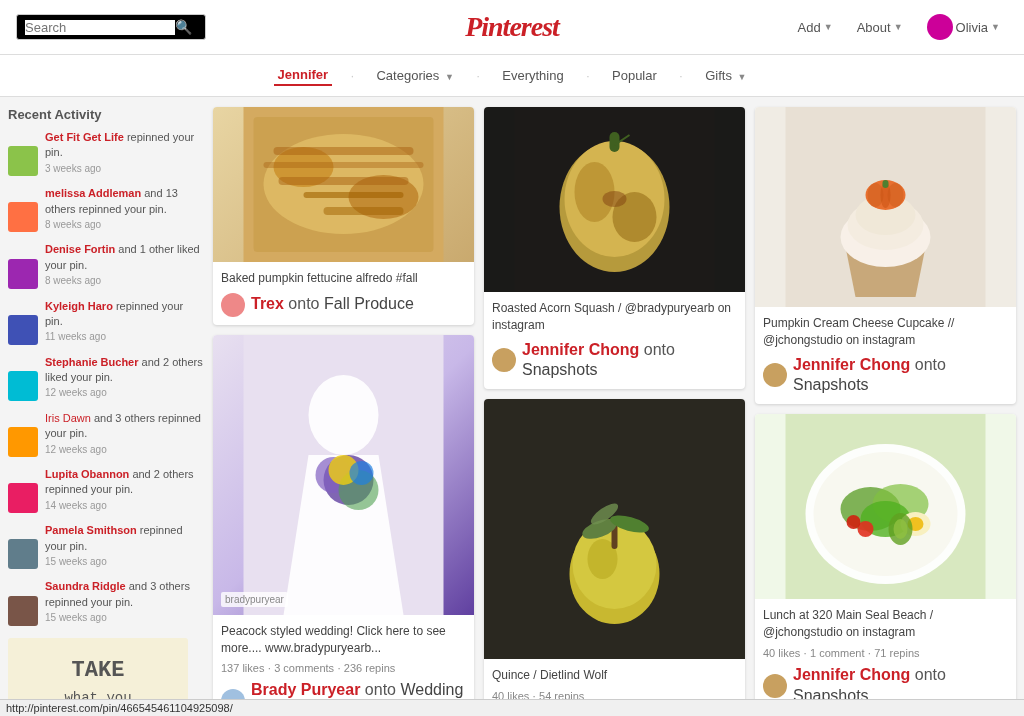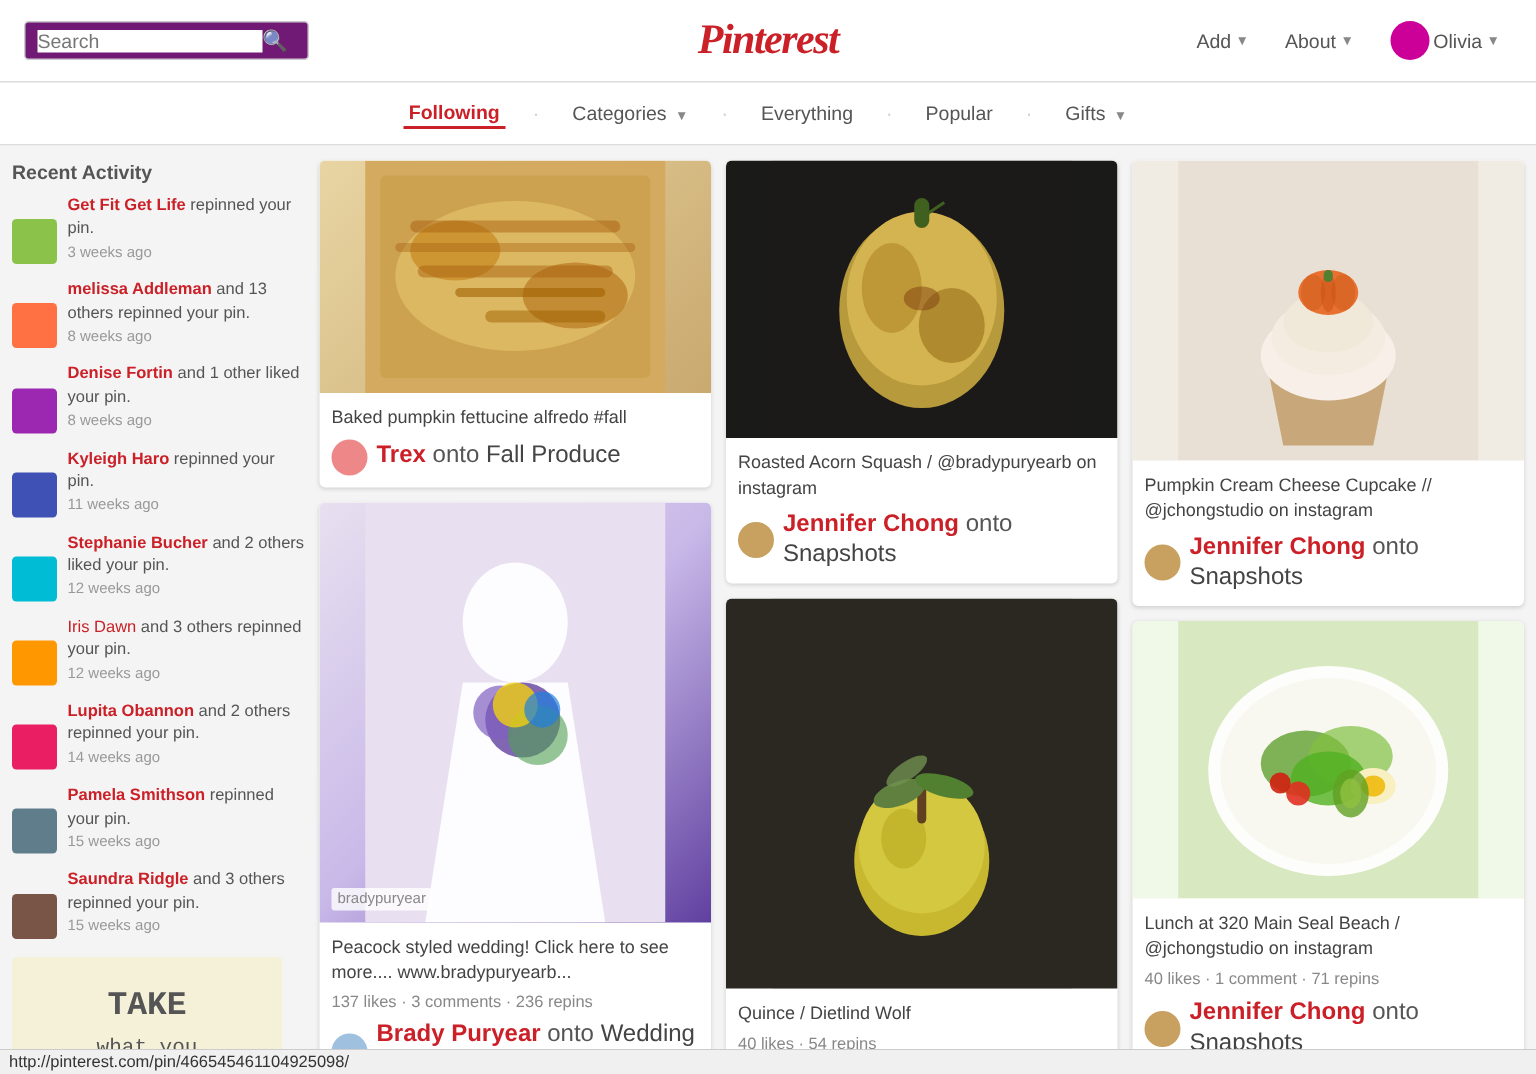--- a/index.html
+++ b/index.html
@@ -15,21 +15,21 @@
       padding: 0 16px;
       position: relative;
     }
     #header .search-area {
       display: flex;
       align-items: center;
       border: 1px solid #ccc;
       border-radius: 3px;
       padding: 4px 8px;
       width: 190px;
-      background: #701a75;
+      background: #000000;
     }
     #header .search-area input {
       border: none;
       outline: none;
       font-size: 13px;
       width: 150px;
       color: #999;
     }
     #header .search-icon-btn {
       background: none;
@@ -285,21 +285,21 @@
     </button>
     <button class="nav-btn">
       <span class="avatar-circle"><span class="avatar-img"></span></span>
       <span>Olivia</span>
       <span class="arrow">▼</span>
     </button>
   </div>
 </div>
 
 <div id="subnav">
-  <a class="subnav-item active">Following</a>
+  <a class="subnav-item active">Jennifer</a>
   <span class="subnav-sep">·</span>
   <a class="subnav-item">Categories <span class="arrow">▼</span></a>
   <span class="subnav-sep">·</span>
   <a class="subnav-item">Everything</a>
   <span class="subnav-sep">·</span>
   <a class="subnav-item">Popular</a>
   <span class="subnav-sep">·</span>
   <a class="subnav-item">Gifts <span class="arrow">▼</span></a>
 </div>
 

